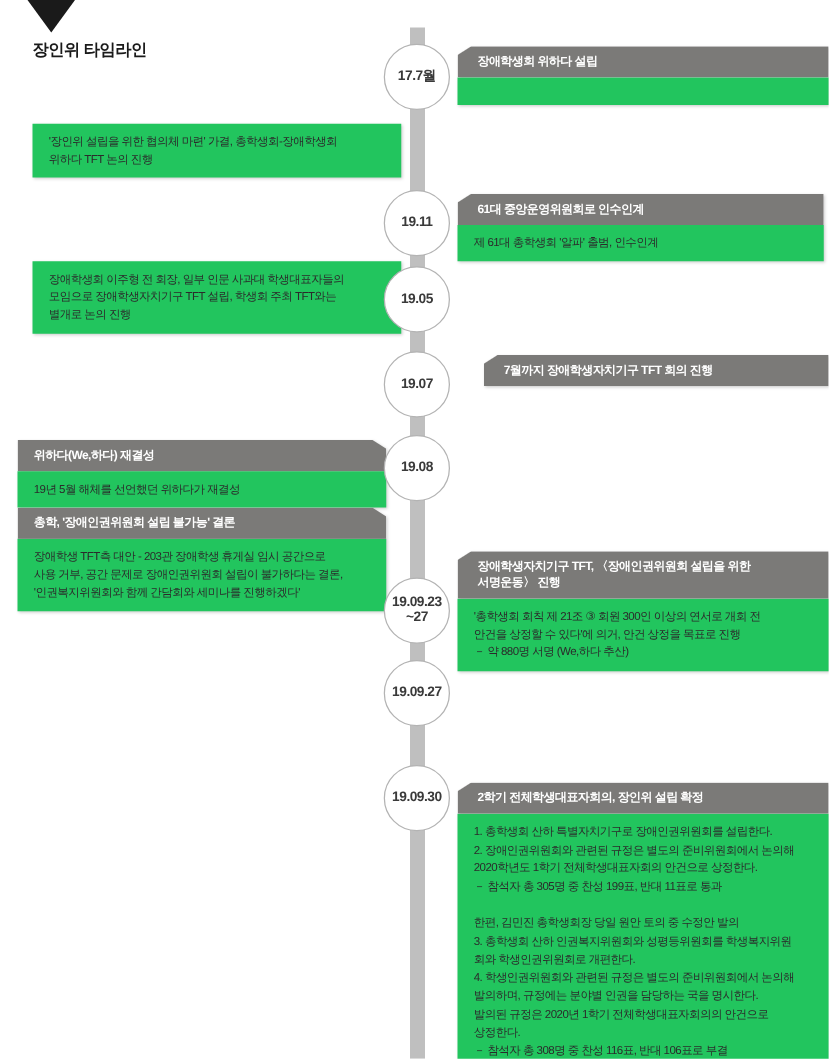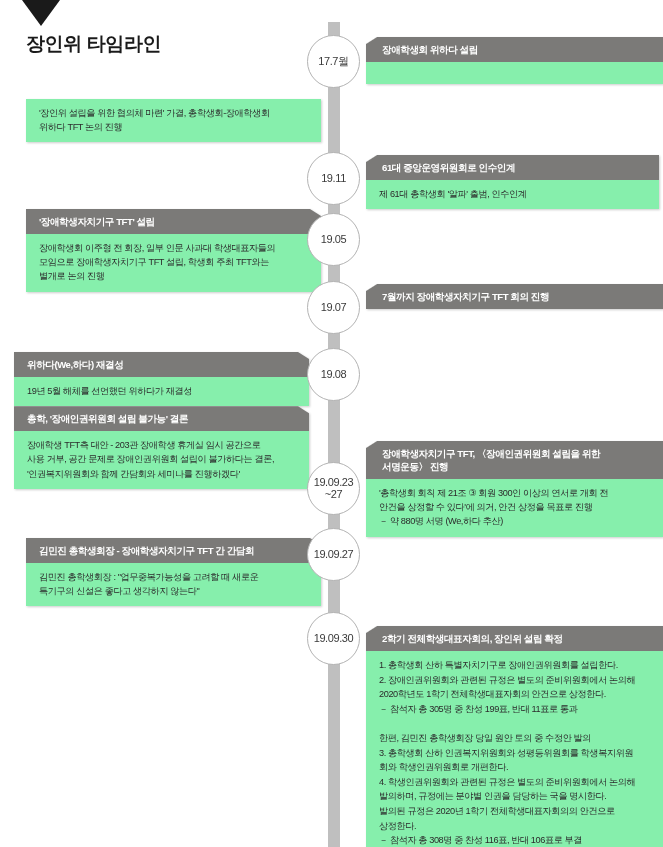--- a/index.html
+++ b/index.html
@@ -16,21 +16,21 @@
   #page-header{position:absolute;left:0;top:0;width:663px;height:60px;}
   .tri{
     position:absolute;left:22px;top:0;
     width:0;height:0;
     border-left:19px solid transparent;
     border-right:19px solid transparent;
     border-top:26px solid #1a1a1a;
   }
   .page-title{
     position:absolute;left:26px;top:31px;
-    font-size:19px;font-weight:bold;letter-spacing:-0.4px;
+    font-size:13px;font-weight:bold;letter-spacing:-0.4px;
     color:#1a1a1a;white-space:nowrap;text-align:center;
   }
 
   
   #timeline{position:absolute;left:0;top:0;width:663px;height:847px;}
   .spine{
     position:absolute;left:328px;top:22px;
     width:12px;height:825px;
     background:#bfbfbf;
   }
@@ -39,42 +39,42 @@
     width:53px;height:53px;
     border-radius:50%;
     background:#ffffff;
     border:1.4px solid #b3b3b3;
     box-sizing:border-box;
     display:flex;align-items:center;justify-content:center;
     text-align:center;
     z-index:3;
   }
   .node-label{
-    font-size:11px;font-weight:normal;color:#3a3a3a;
+    font-size:11px;font-weight:bold;color:#3a3a3a;
     line-height:11.5px;letter-spacing:-0.4px;
     white-space:pre-line;
   }
 
   
   .card{
     position:absolute;
     z-index:2;
     box-sizing:border-box;
     filter:drop-shadow(1px 1px 1.2px rgba(0,0,0,0.20));
   }
   .card-hdr{
     background:#7b7a78;
     color:#ffffff;
     font-size:9.6px;font-weight:bold;letter-spacing:-0.45px;
     line-height:13px;
     padding:6px 10px 6px 13px;
     box-sizing:border-box;
   }
   .card-body{
-    background:#86efac;
+    background:#22c55e;
     color:#2b2b2b;
     font-size:9.2px;
     line-height:14.2px;
     letter-spacing:-0.42px;
     padding:7px 11px 8px 13px;
     box-sizing:border-box;
     white-space:pre-line;
   }
 
   
@@ -138,52 +138,46 @@
     <div class="card-body">'장인위 설립을 위한 협의체 마련' 가결, 총학생회-장애학생회
 위하다 TFT 논의 진행</div>
   </div>
 
   <div class="card right" style="left:366px;top:155px;width:293px;">
     <div class="card-hdr" style="position:relative;">61대 중앙운영위원회로 인수인계</div>
     <div class="card-body">제 61대 총학생회 '알파' 출범, 인수인계</div>
   </div>
 
   <div class="card left" style="left:26px;top:209px;width:295px;">
-    <div class="card-hdr">'장애학생자치기구 TFT' 설립</div>
     <div class="card-body">장애학생회 이주형 전 회장, 일부 인문 사과대 학생대표자들의
 모임으로 장애학생자치기구 TFT 설립, 학생회 주최 TFT와는
 별개로 논의 진행</div>
   </div>
 
   <div class="card right" style="left:366px;top:284px;width:297px;">
-    <div class="card-hdr" style="position:relative;">7월까지 장애학생자치기구 TFT 회의 진행</div>
+    <div class="card-hdr" style="position:relative;margin-left:21px;">7월까지 장애학생자치기구 TFT 회의 진행</div>
   </div>
 
   <div class="card left" style="left:14px;top:352px;width:295px;">
     <div class="card-hdr">위하다(We,하다) 재결성</div>
     <div class="card-body">19년 5월 해체를 선언했던 위하다가 재결성</div>
     <div class="card-hdr">총학, '장애인권위원회 설립 불가능' 결론</div>
     <div class="card-body">장애학생 TFT측 대안 - 203관 장애학생 휴게실 임시 공간으로
 사용 거부, 공간 문제로 장애인권위원회 설립이 불가하다는 결론,
 '인권복지위원회와 함께 간담회와 세미나를 진행하겠다'</div>
   </div>
 
   <div class="card right" style="left:366px;top:441px;width:297px;">
     <div class="card-hdr" style="position:relative;white-space:pre-line;">장애학생자치기구 TFT, 〈장애인권위원회 설립을 위한
 서명운동〉 진행</div>
     <div class="card-body">'총학생회 회칙 제 21조 ③ 회원 300인 이상의 연서로 개회 전
 안건을 상정할 수 있다'에 의거, 안건 상정을 목표로 진행
 － 약 880명 서명 (We,하다 추산)</div>
   </div>
 
-  <div class="card left" style="left:26px;top:538px;width:295px;">
-    <div class="card-hdr">김민진 총학생회장 - 장애학생자치기구 TFT 간 간담회</div>
-    <div class="card-body">김민진 총학생회장 : "업무중복가능성을 고려할 때 새로운
-특기구의 신설은 좋다고 생각하지 않는다"</div>
-  </div>
 
   <div class="card right" style="left:366px;top:626px;width:297px;">
     <div class="card-hdr" style="position:relative;">2학기 전체학생대표자회의, 장인위 설립 확정</div>
     <div class="card-body" style="line-height:14.6px;padding-bottom:10px;">1. 총학생회 산하 특별자치기구로 장애인권위원회를 설립한다.
 2. 장애인권위원회와 관련된 규정은 별도의 준비위원회에서 논의해
     2020학년도 1학기 전체학생대표자회의 안건으로 상정한다.
 － 참석자 총 305명 중 찬성 199표, 반대 11표로 통과
 
 한편, 김민진 총학생회장 당일 원안 토의 중 수정안 발의
 3. 총학생회 산하 인권복지위원회와 성평등위원회를 학생복지위원

